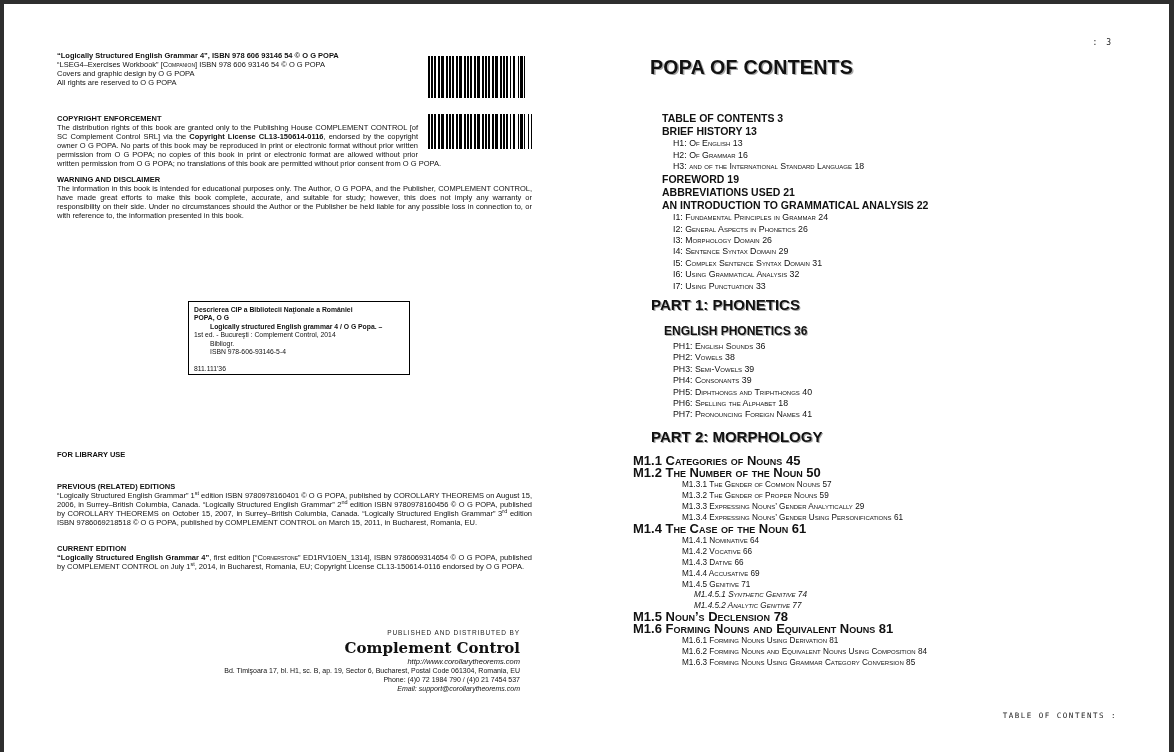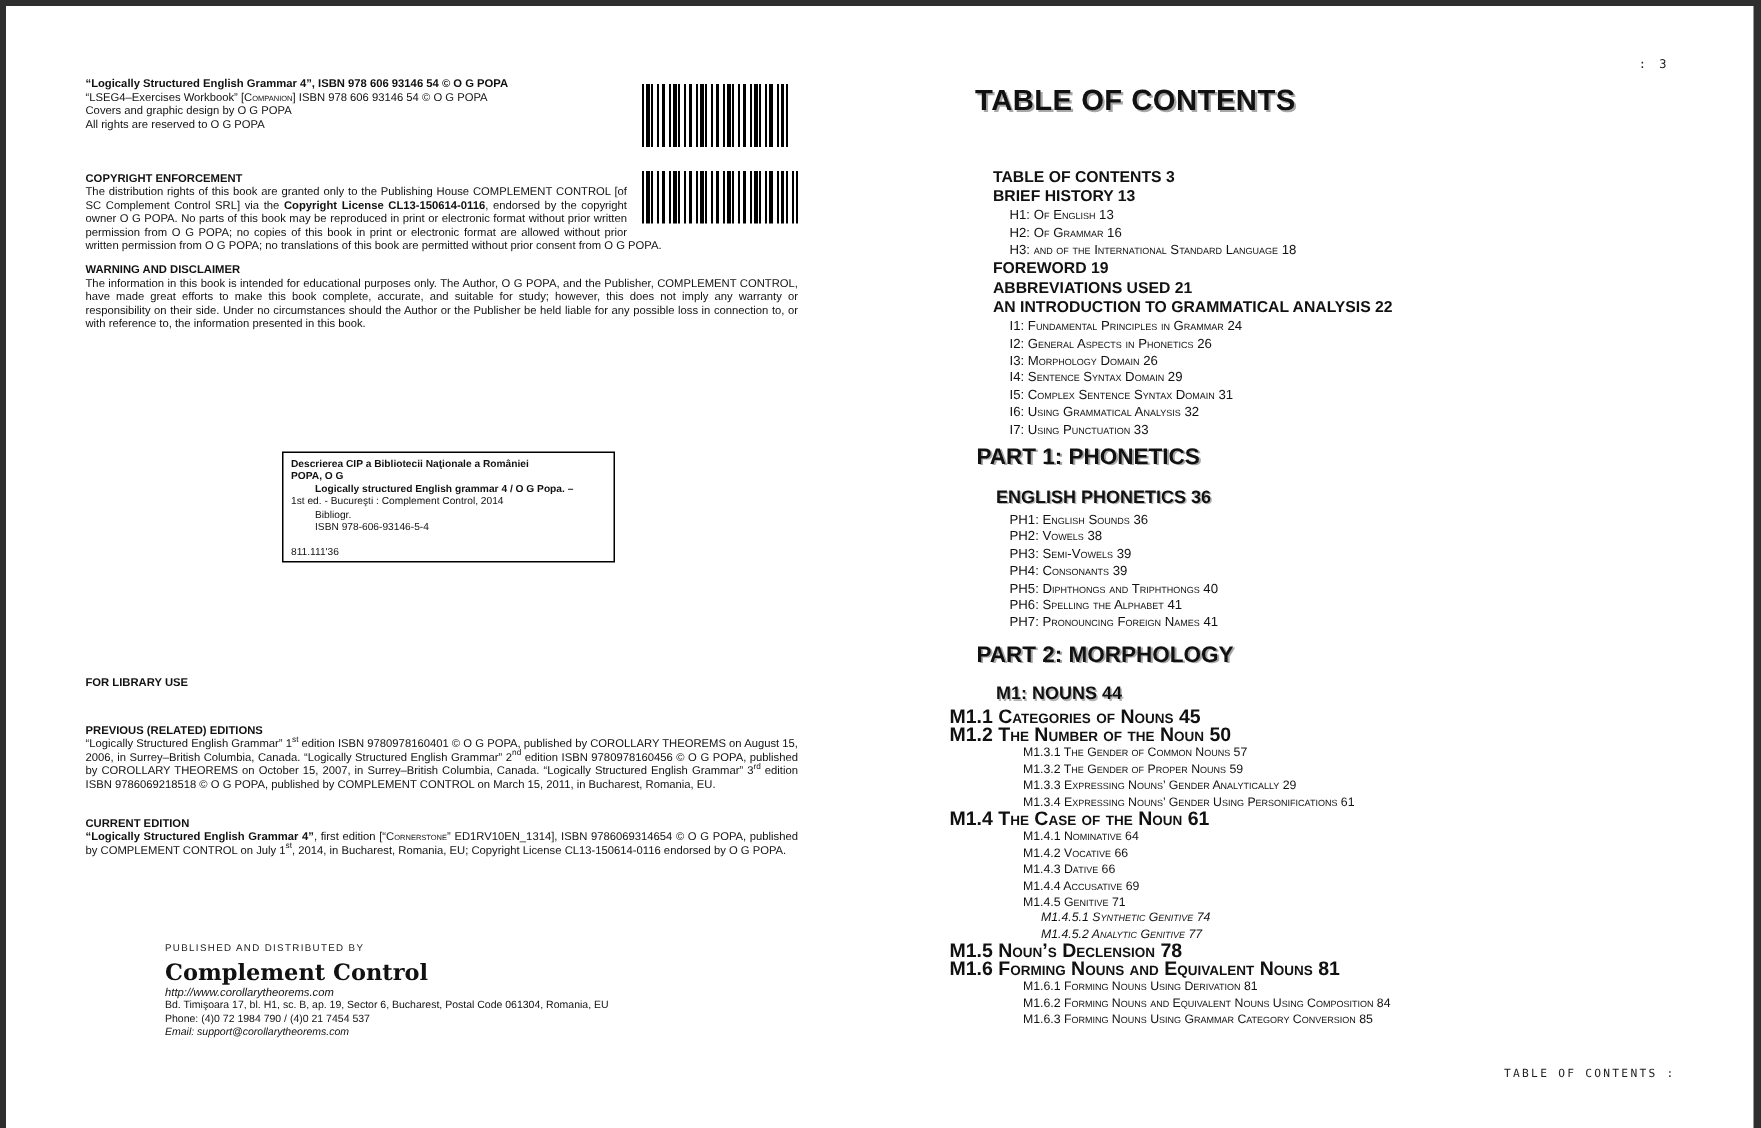--- a/index.html
+++ b/index.html
@@ -36,21 +36,21 @@
   #warning-sub{margin-top:7px}
   #library-block{top:446px}
   #previous-block{top:478px}
   #current-block{top:540px}
 
   #cip-box{position:absolute;left:184px;top:297px;width:210px;height:64px;
     border:1px solid #000;padding:4px 5px;font-size:6.8px;line-height:8.4px}
   .cip-line.ind{padding-left:16px}
   .cip-line.gap{margin-top:9px}
 
-  #publisher-block{position:absolute;left:106px;top:624px;width:410px;text-align:left}
+  #publisher-block{position:absolute;left:106px;top:624px;width:410px;text-align:right}
   .pub-tagline{font-size:6.5px;letter-spacing:.9px;color:#222}
   .pub-name{font-family:"DejaVu Serif","Liberation Serif",serif;font-weight:bold;
     font-size:15px;line-height:17px;margin-top:3px}
   .pub-site{font-style:italic;font-size:7.5px;line-height:9px}
   .pub-addr{font-size:7px;line-height:9px}
   .pub-phone{font-size:7px;line-height:9px}
   .pub-email{font-style:italic;font-size:7px;line-height:9px}
 
   
   #page-number{position:absolute;top:34px;right:56px;
@@ -133,21 +133,21 @@
     <div class="pub-addr">Bd. Timişoara 17, bl. H1, sc. B, ap. 19, Sector 6, Bucharest, Postal Code 061304, Romania, EU</div>
     <div class="pub-phone">Phone: (4)0 72 1984 790 / (4)0 21 7454 537</div>
     <div class="pub-email">Email: support@corollarytheorems.com</div>
   </div>
 </div>
 
 <div class="page" id="right-page">
 
   <div id="page-number">: 3</div>
 
-  <div id="toc-title">TABLE OF CONTENTS</div>
+  <div id="toc-title">POPA OF CONTENTS</div>
 
   <div class="toc" id="toc-top">
       <div class="l1">TABLE OF CONTENTS 3</div>
       <div class="l1">BRIEF HISTORY 13</div>
       <div class="l2">H1: Of English 13</div>
       <div class="l2">H2: Of Grammar 16</div>
       <div class="l2">H3: and of the International Standard Language 18</div>
       <div class="l1">FOREWORD 19</div>
       <div class="l1">ABBREVIATIONS USED 21</div>
       <div class="l1">AN INTRODUCTION TO GRAMMATICAL ANALYSIS 22</div>
@@ -161,27 +161,26 @@
     </div>
 
   <div class="part-head" id="part1-head">PART 1: PHONETICS</div>
   <div class="toc" id="part1-list">
       <div class="h2">ENGLISH PHONETICS 36</div>
       <div class="l2">PH1: English Sounds 36</div>
       <div class="l2">PH2: Vowels 38</div>
       <div class="l2">PH3: Semi-Vowels 39</div>
       <div class="l2">PH4: Consonants 39</div>
       <div class="l2">PH5: Diphthongs and Triphthongs 40</div>
-      <div class="l2">PH6: Spelling the Alphabet 41</div>
+      <div class="l2">PH6: Spelling the Alphabet 18</div>
       <div class="l2">PH7: Pronouncing Foreign Names 41</div>
     </div>
 
   <div class="part-head" id="part2-head">PART 2: MORPHOLOGY</div>
   <div class="toc" id="part2-list">
-      <div class="h2">M1: NOUNS 44</div>
       <div class="l2b">M1.1 Categories of Nouns 45</div>
       <div class="l2b">M1.2 The Number of the Noun 50</div>
       <div class="l3">M1.3.1 The Gender of Common Nouns 57</div>
       <div class="l3">M1.3.2 The Gender of Proper Nouns 59</div>
       <div class="l3">M1.3.3 Expressing Nouns’ Gender Analytically 29</div>
       <div class="l3">M1.3.4 Expressing Nouns’ Gender Using Personifications 61</div>
       <div class="l2b">M1.4 The Case of the Noun 61</div>
       <div class="l3">M1.4.1 Nominative 64</div>
       <div class="l3">M1.4.2 Vocative 66</div>
       <div class="l3">M1.4.3 Dative 66</div>

